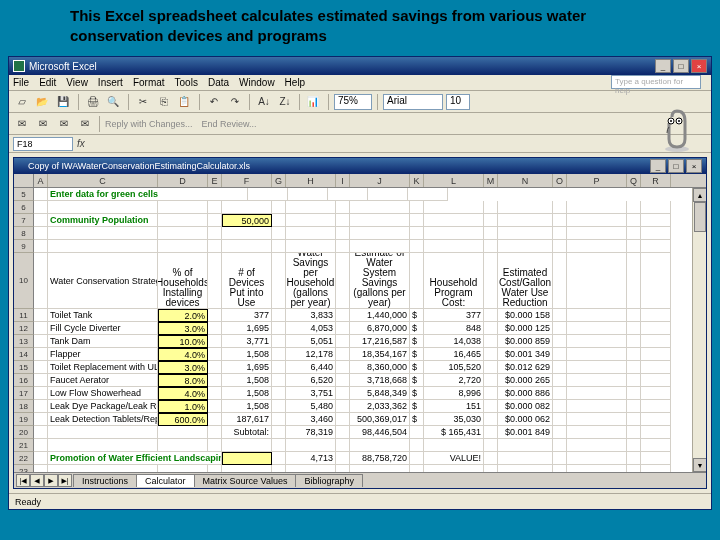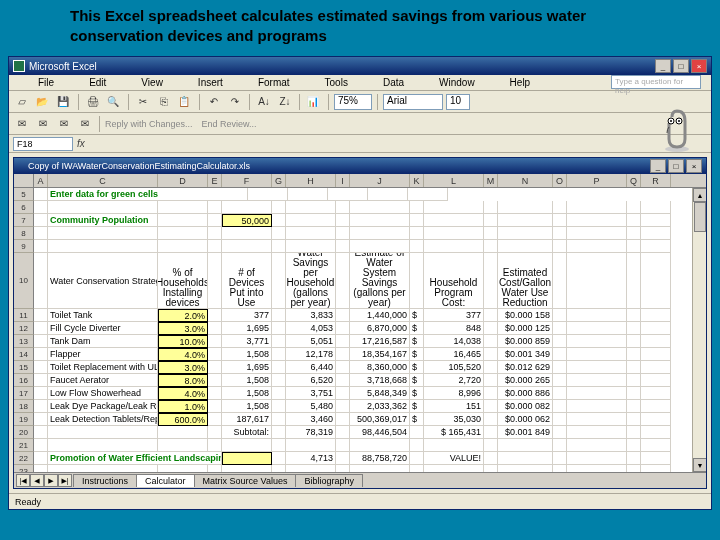--- a/index.html
+++ b/index.html
@@ -5,21 +5,21 @@
   * { box-sizing: border-box; margin: 0; padding: 0; }
   body { width: 720px; height: 540px; background: #0080a8; font-family: Tahoma, Arial, sans-serif; font-size: 9px; color: #000; overflow: hidden; }
   .slide-title { color: #000; font-weight: bold; font-size: 15px; padding: 6px 70px 8px 70px; line-height: 1.3; background: #0080a8; }
   .excel-window { position: absolute; top: 56px; left: 8px; right: 8px; bottom: 30px; background: #ece9d8; border: 1px solid #0a246a; display: flex; flex-direction: column; }
   .titlebar { background: linear-gradient(#3b6ea5,#0a246a); color: #fff; display: flex; align-items: center; height: 18px; padding: 0 4px; font-size: 10px; }
   .titlebar .app-icon { width: 12px; height: 12px; background: #217346; margin-right: 4px; border: 1px solid #fff; }
   .titlebar .spacer { flex: 1; }
   .win-controls { display: flex; gap: 2px; }
   .win-btn { width: 16px; height: 14px; background: #d4d0c8; border: 1px solid #808080; display: flex; align-items: center; justify-content: center; font-size: 8px; color: #000; }
   .menubar { background: #ece9d8; display: flex; padding: 2px 4px; font-size: 10px; gap: 10px; border-bottom: 1px solid #aca899; }
-  .menubar span { cursor: default; margin-left: 25px; }
+  .menubar span { cursor: default; }
   .toolbar { background: #ece9d8; border-bottom: 1px solid #aca899; display: flex; align-items: center; height: 22px; padding: 0 4px; gap: 3px; }
   .tb-btn { width: 18px; height: 18px; border: 1px solid transparent; display: flex; align-items: center; justify-content: center; font-size: 10px; color: #333; }
   .tb-sep { width: 1px; height: 16px; background: #aca899; margin: 0 2px; }
   .tb-input { height: 16px; border: 1px solid #7f9db9; background: #fff; font-size: 10px; padding: 0 3px; }
   .help-box { position: absolute; right: 10px; top: 18px; width: 90px; height: 14px; border: 1px solid #7f9db9; background: #fff; font-size: 8px; color: #aaa; padding: 1px 3px; }
   .clippy { position: absolute; right: 14px; top: 52px; width: 40px; height: 44px; }
   .clippy svg { width: 100%; height: 100%; }
   .formula-bar { display: flex; align-items: center; background: #ece9d8; border-bottom: 1px solid #aca899; height: 18px; padding: 0 4px; gap: 4px; }
   .name-box { width: 60px; height: 14px; border: 1px solid #7f9db9; background: #fff; font-size: 9px; padding: 0 3px; display: flex; align-items: center; }
   .fx { font-style: italic; font-size: 10px; color: #444; }

